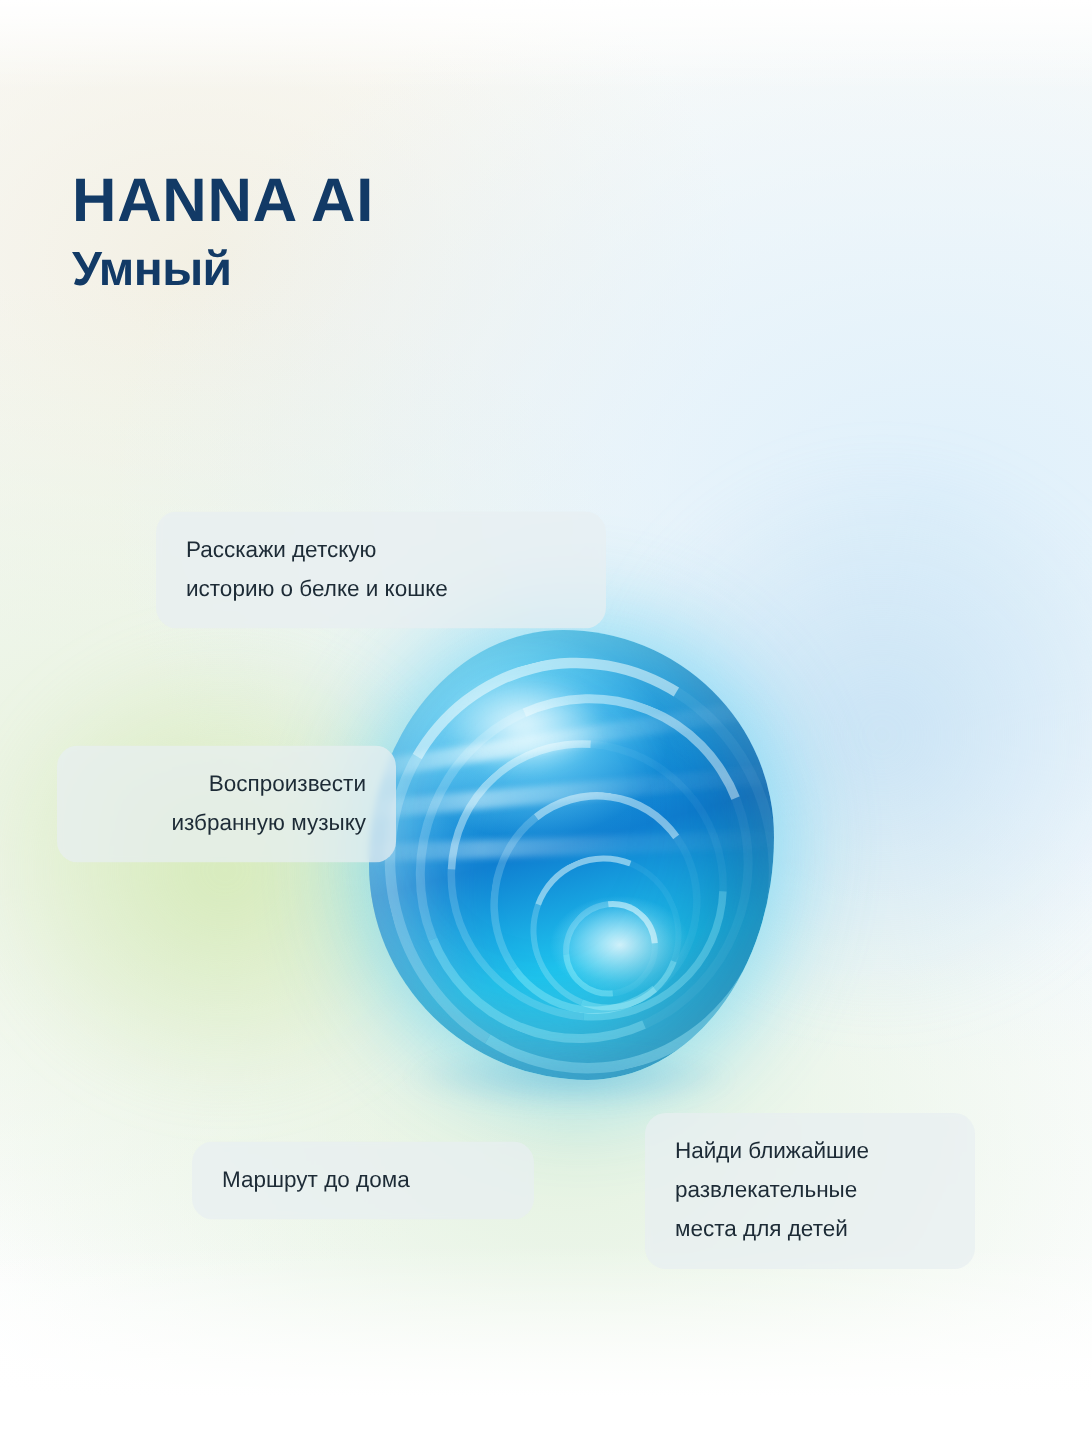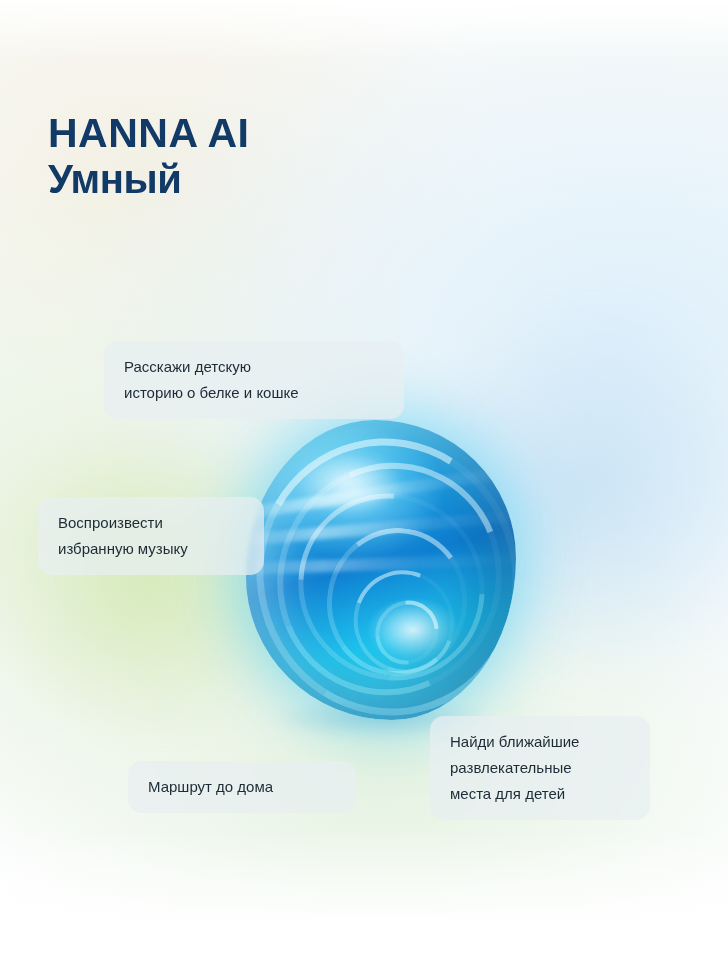--- a/index.html
+++ b/index.html
@@ -67,21 +67,21 @@
   .headline {
     position: absolute;
     left: 48px;
     top: 66px;
     width: 600px;
     margin-top: 44px;
   }
   .headline .line {
     color: #123a66;
     font-weight: 700;
-    font-size: 40px;
+    font-size: 32px;
     line-height: 46px;
     letter-spacing: -0.4px;
     white-space: nowrap;
   }
   .headline .line.brand {
     font-size: 41px;
     letter-spacing: 0.5px;
   }
 
   
@@ -169,25 +169,25 @@
     font-size: 15px;
     line-height: 26px;
     padding: 13px 20px;
     box-sizing: border-box;
     backdrop-filter: blur(2px);
   }
   .bubble span { display: block; white-space: pre-line; }
 
   .bubble-story    { left: 104px; top: 341px;  width: 300px; }
   .bubble-screen   { left: 462px; top: 409px;  width: 192px; }
-  .bubble-music    { left: 38px;  top: 497px;  width: 226px; }
+  .bubble-music    { left: 38px;  top: 497px;  width: 226px; text-align: right; }
   .bubble-remind   { left: 484px; top: 553px;  width: 206px; }
   .bubble-climate  { left: 60px;  top: 642px;  width: 218px; }
   .bubble-route    { left: 128px; top: 761px;  width: 228px; }
-  .bubble-places   { left: 430px; top: 716px;  width: 220px; }
+  .bubble-places   { left: 430px; top: 742px;  width: 220px; }
 </style>
 </head>
 <body>
 
 <div class="poster">
 
   <div class="bg-base"></div>
   <div class="bg-green-left"></div>
   <div class="bg-blue-right"></div>
   <div class="bg-top-fade"></div>

